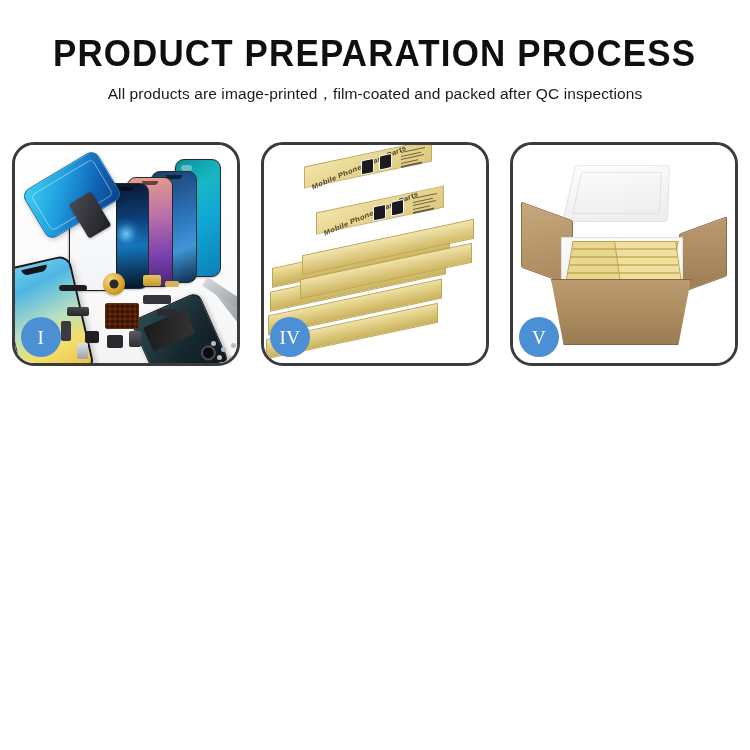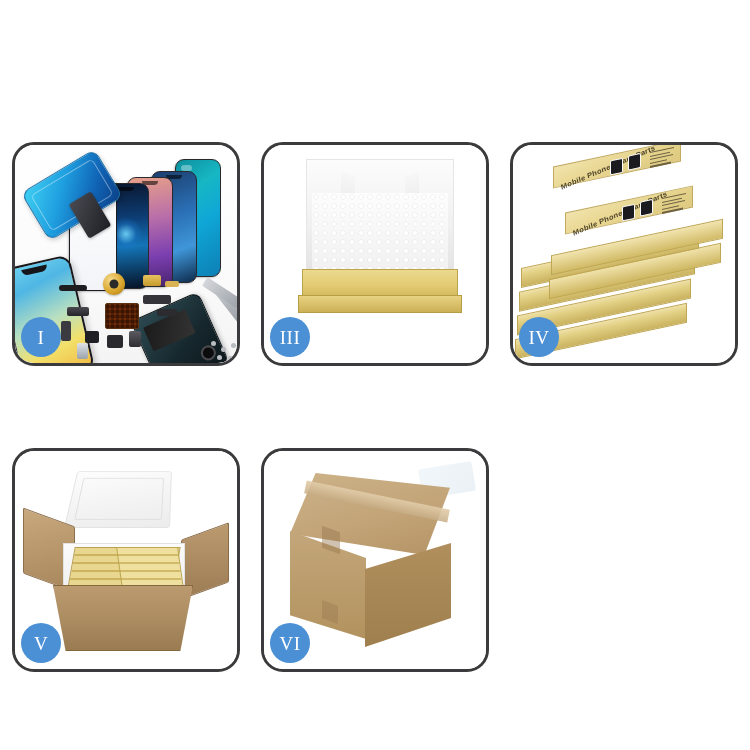--- a/index.html
+++ b/index.html
@@ -347,20 +347,24 @@
     position:absolute; right:12px; top:14px; width:54px; height:30px;
     background:linear-gradient(135deg,rgba(240,246,250,.9),rgba(214,226,235,.5));
     transform: rotate(-9deg); border-radius:3px;
   }
 </style>
 </head>
 <body>
 
 <div class="page">
 
+  <div class="header">
+    <div class="title">PRODUCT PREPARATION PROCESS</div>
+    <div class="subtitle">All products are image-printed，film-coated and packed after QC inspections</div>
+  </div>
 
   <div class="grid">
 
     <div class="panel">
       <div class="panel-stage">
         <div class="p1-bg"></div>
 
         <div class="phone-fan">
           <div class="fan-ph fan5">
               <div class="fan-cam"></div>
@@ -409,34 +413,20 @@
             <span style="left:6px;top:14px"></span>
           <span style="left:17px;top:15px"></span>
         </div>
         <div class="tweezer"></div>
         <div class="tweezer2"></div>
       </div>
       <div class="badge">I</div>
     </div>
 
 
-    <div class="panel">
-      <div class="panel-stage">
-        <div class="p3-bg"></div>
-        <div class="tray-lid">
-          <div class="lid-flapL"></div>
-            <div class="lid-flapR"></div>
-        </div>
-        <div class="foam-sheet"></div>
-        <div class="tray-contents"></div>
-        <div class="tray-body"></div>
-        <div class="tray-front"></div>
-      </div>
-      <div class="badge">III</div>
-    </div>
 
     <div class="panel">
       <div class="panel-stage">
         <div class="p4-bg"></div>
         <div class="stackwrap">
 
           <div class="layer" style="top:176px; left:2px; width:172px;"></div>
           <div class="layer" style="top:152px; left:4px; width:174px;"></div>
           <div class="layer" style="top:128px; left:6px; width:176px;"></div>
           <div class="layer" style="top:104px; left:8px; width:178px;"></div>
@@ -482,28 +472,15 @@
         <div class="flapL"></div>
         <div class="flapR"></div>
         <div class="foam-inner"></div>
         <div class="yellow-stack"></div>
         <div class="yellow-stack2"></div>
         <div class="carton-body"></div>
       </div>
       <div class="badge">V</div>
     </div>
 
-    <div class="panel">
-      <div class="panel-stage">
-        <div class="p6-bg"></div>
-        <div class="wrap6"></div>
-        <div class="bx6-top"></div>
-        <div class="tape6"></div>
-        <div class="bx6-left"></div>
-        <div class="bx6-right"></div>
-        <div class="tab6a"></div>
-        <div class="tab6b"></div>
-      </div>
-      <div class="badge">VI</div>
-    </div>
 
   </div>
 </div>
 
 </body></html>

